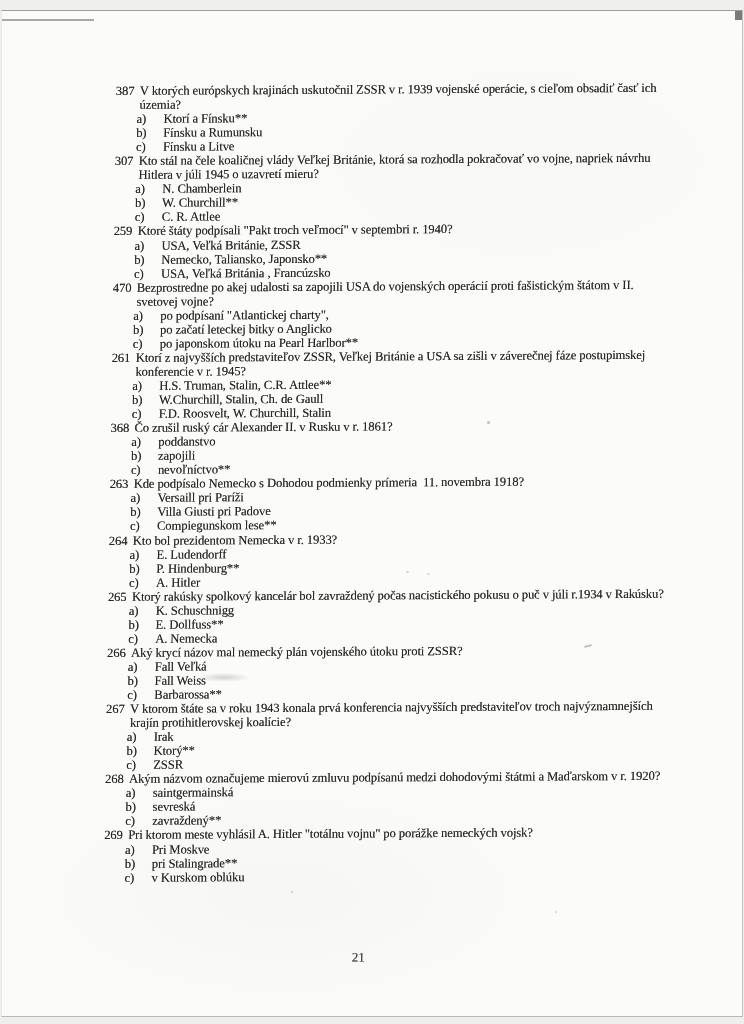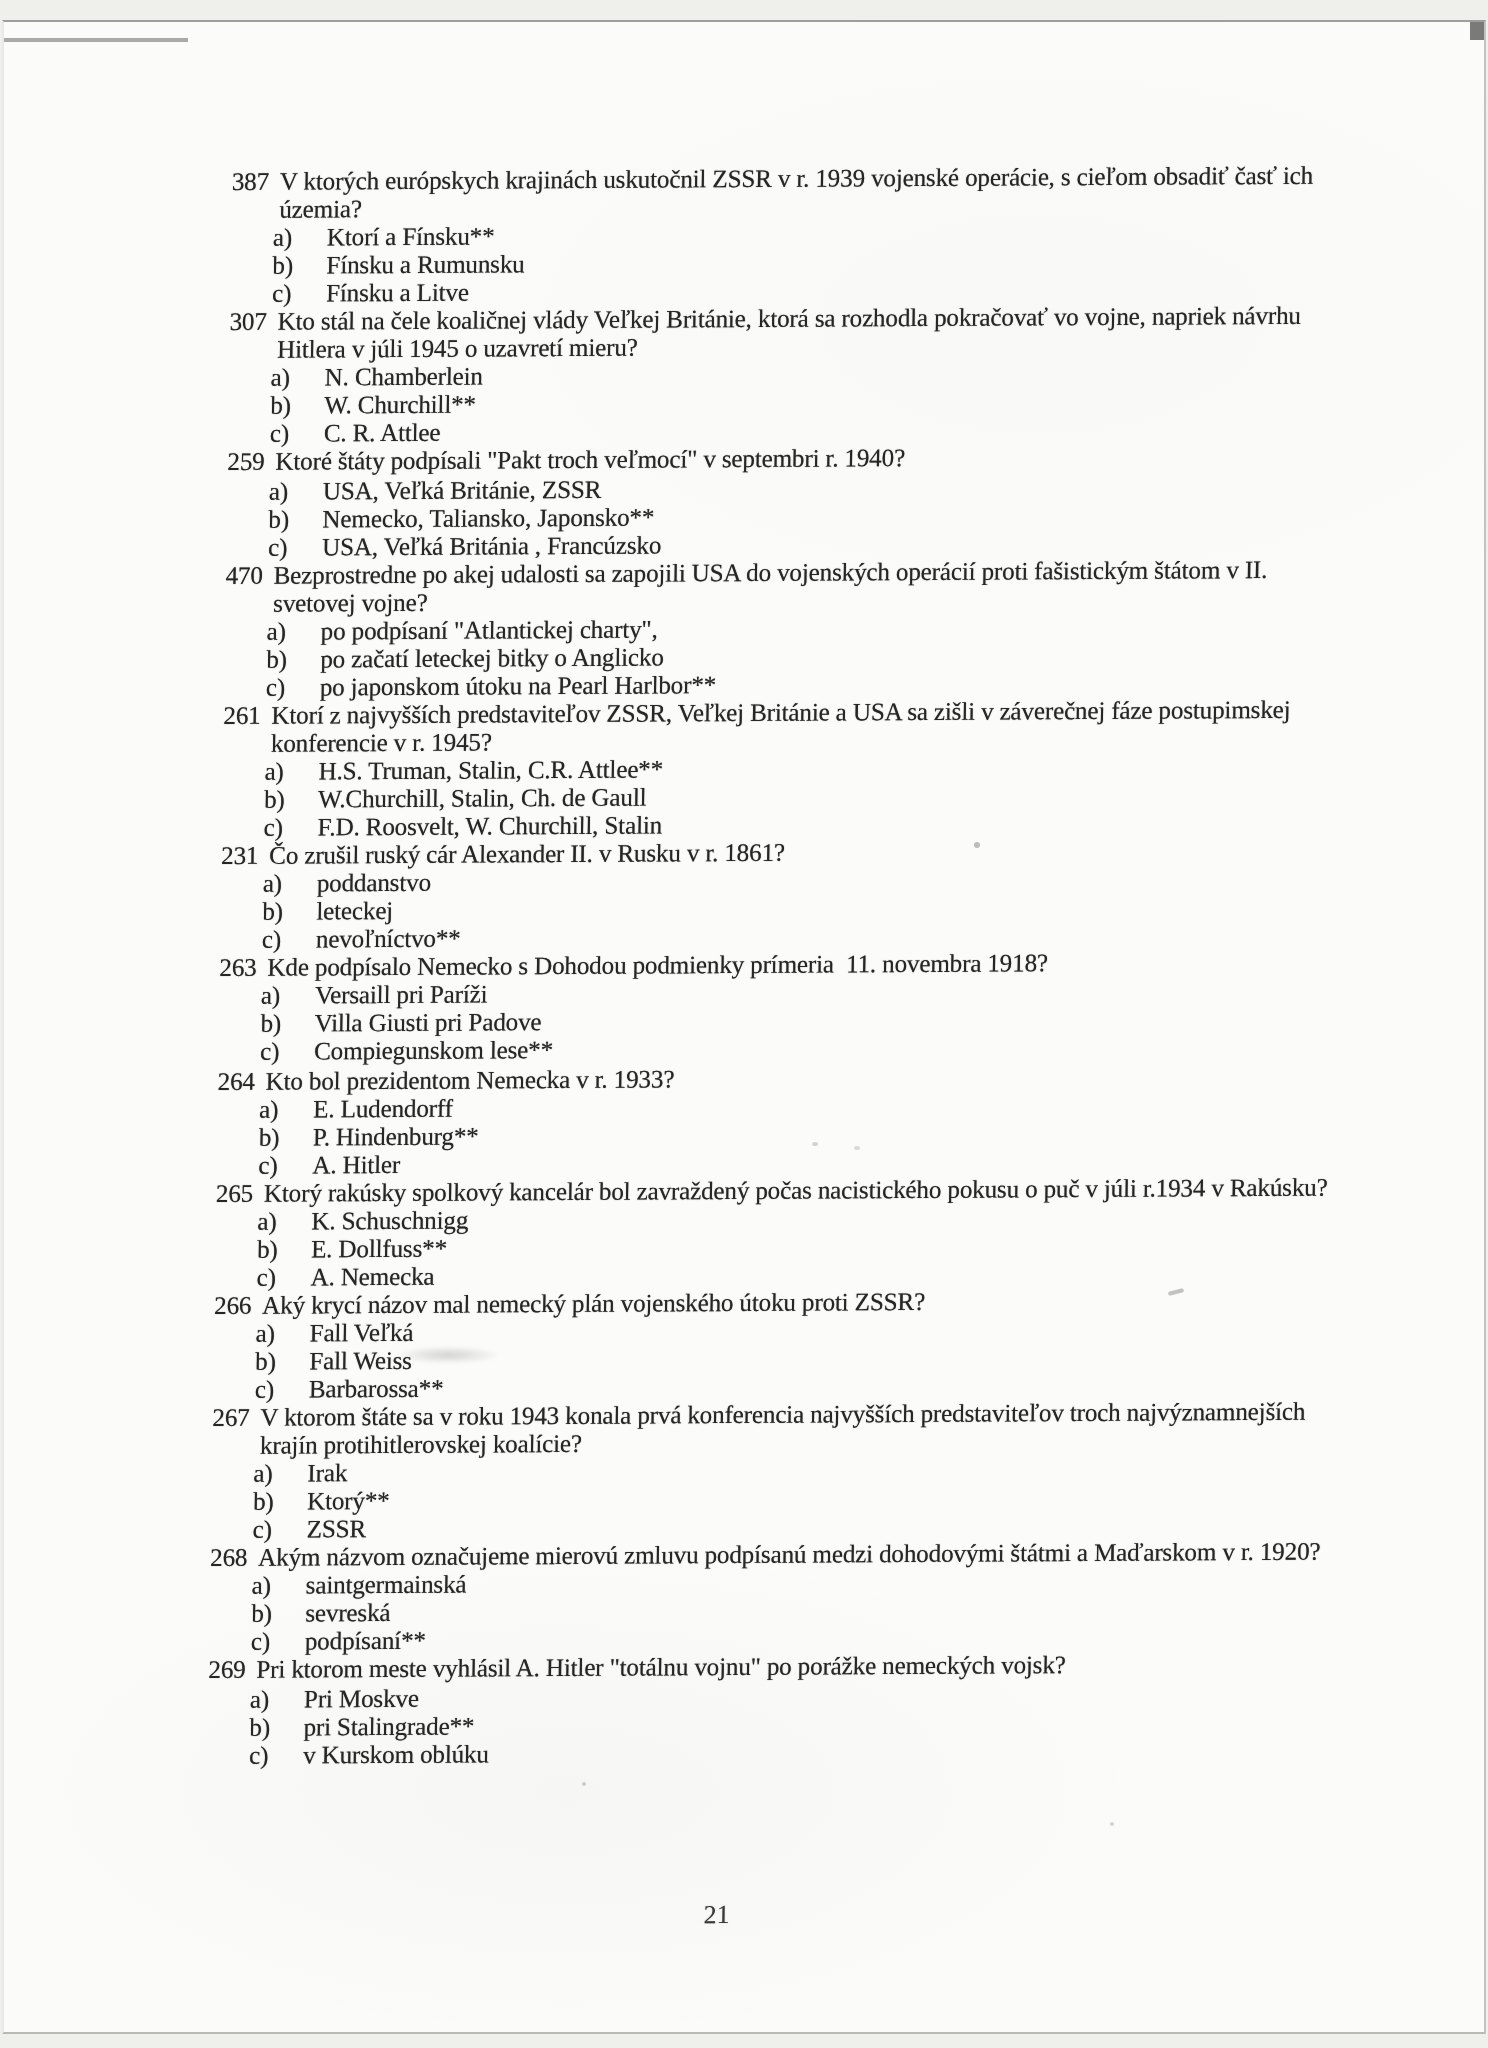--- a/index.html
+++ b/index.html
@@ -133,23 +133,23 @@
         <div class="line opt"><span class="opt-letter">c)</span><span class="opt-text">po japonskom útoku na Pearl Harlbor**</span></div>
       </div>
       <div>
         <div class="line q-first"><span class="q-num">261</span><span class="q-text">Ktorí z najvyšších predstaviteľov ZSSR, Veľkej Británie a USA sa zišli v záverečnej fáze postupimskej</span></div>
         <div class="line q-cont"><span class="q-text">konferencie v r. 1945?</span></div>
         <div class="line opt"><span class="opt-letter">a)</span><span class="opt-text">H.S. Truman, Stalin, C.R. Attlee**</span></div>
         <div class="line opt"><span class="opt-letter">b)</span><span class="opt-text">W.Churchill, Stalin, Ch. de Gaull</span></div>
         <div class="line opt"><span class="opt-letter">c)</span><span class="opt-text">F.D. Roosvelt, W. Churchill, Stalin</span></div>
       </div>
       <div>
-        <div class="line q-first"><span class="q-num">231</span><span class="q-text">Čo zrušil ruský cár Alexander II. v Rusku v r. 1861?</span></div>
+        <div class="line q-first"><span class="q-num">368</span><span class="q-text">Čo zrušil ruský cár Alexander II. v Rusku v r. 1861?</span></div>
         <div class="line opt"><span class="opt-letter">a)</span><span class="opt-text">poddanstvo</span></div>
-        <div class="line opt"><span class="opt-letter">b)</span><span class="opt-text">leteckej</span></div>
+        <div class="line opt"><span class="opt-letter">b)</span><span class="opt-text">zapojili</span></div>
         <div class="line opt"><span class="opt-letter">c)</span><span class="opt-text">nevoľníctvo**</span></div>
       </div>
       <div>
         <div class="line q-first"><span class="q-num">263</span><span class="q-text">Kde podpísalo Nemecko s Dohodou podmienky prímeria  11. novembra 1918?</span></div>
         <div class="line opt"><span class="opt-letter">a)</span><span class="opt-text">Versaill pri Paríži</span></div>
         <div class="line opt"><span class="opt-letter">b)</span><span class="opt-text">Villa Giusti pri Padove</span></div>
         <div class="line opt"><span class="opt-letter">c)</span><span class="opt-text">Compiegunskom lese**</span></div>
       </div>
       <div>
         <div class="line q-first"><span class="q-num">264</span><span class="q-text">Kto bol prezidentom Nemecka v r. 1933?</span></div>
@@ -173,21 +173,21 @@
         <div class="line q-first"><span class="q-num">267</span><span class="q-text">V ktorom štáte sa v roku 1943 konala prvá konferencia najvyšších predstaviteľov troch najvýznamnejších</span></div>
         <div class="line q-cont"><span class="q-text">krajín protihitlerovskej koalície?</span></div>
         <div class="line opt"><span class="opt-letter">a)</span><span class="opt-text">Irak</span></div>
         <div class="line opt"><span class="opt-letter">b)</span><span class="opt-text">Ktorý**</span></div>
         <div class="line opt"><span class="opt-letter">c)</span><span class="opt-text">ZSSR</span></div>
       </div>
       <div>
         <div class="line q-first"><span class="q-num">268</span><span class="q-text">Akým názvom označujeme mierovú zmluvu podpísanú medzi dohodovými štátmi a Maďarskom v r. 1920?</span></div>
         <div class="line opt"><span class="opt-letter">a)</span><span class="opt-text">saintgermainská</span></div>
         <div class="line opt"><span class="opt-letter">b)</span><span class="opt-text">sevreská</span></div>
-        <div class="line opt"><span class="opt-letter">c)</span><span class="opt-text">podpísaní**</span></div>
+        <div class="line opt"><span class="opt-letter">c)</span><span class="opt-text">zavraždený**</span></div>
       </div>
       <div>
         <div class="line q-first"><span class="q-num">269</span><span class="q-text">Pri ktorom meste vyhlásil A. Hitler "totálnu vojnu" po porážke nemeckých vojsk?</span></div>
         <div class="line opt"><span class="opt-letter">a)</span><span class="opt-text">Pri Moskve</span></div>
         <div class="line opt"><span class="opt-letter">b)</span><span class="opt-text">pri Stalingrade**</span></div>
         <div class="line opt"><span class="opt-letter">c)</span><span class="opt-text">v Kurskom oblúku</span></div>
       </div>
     </div>
   <div class="page-number">21</div>
 </div>

